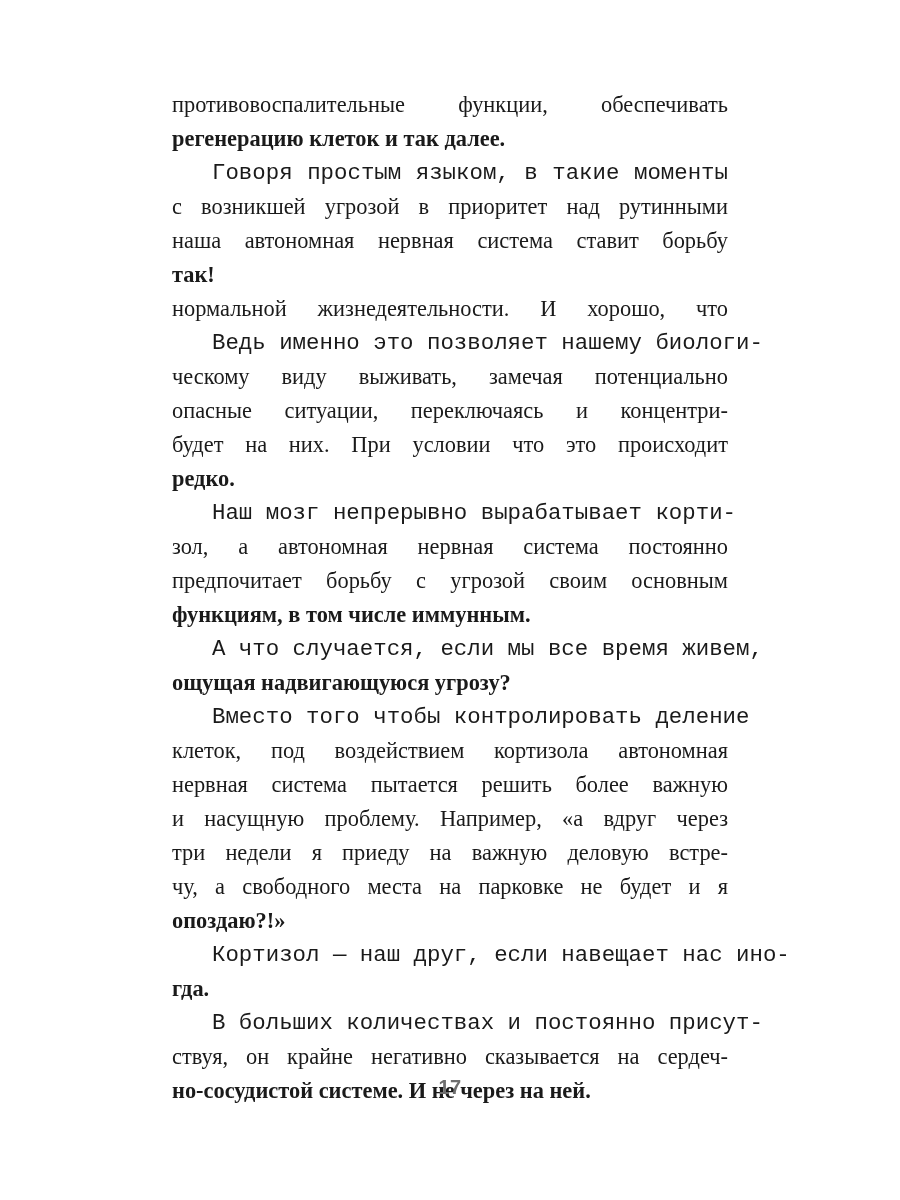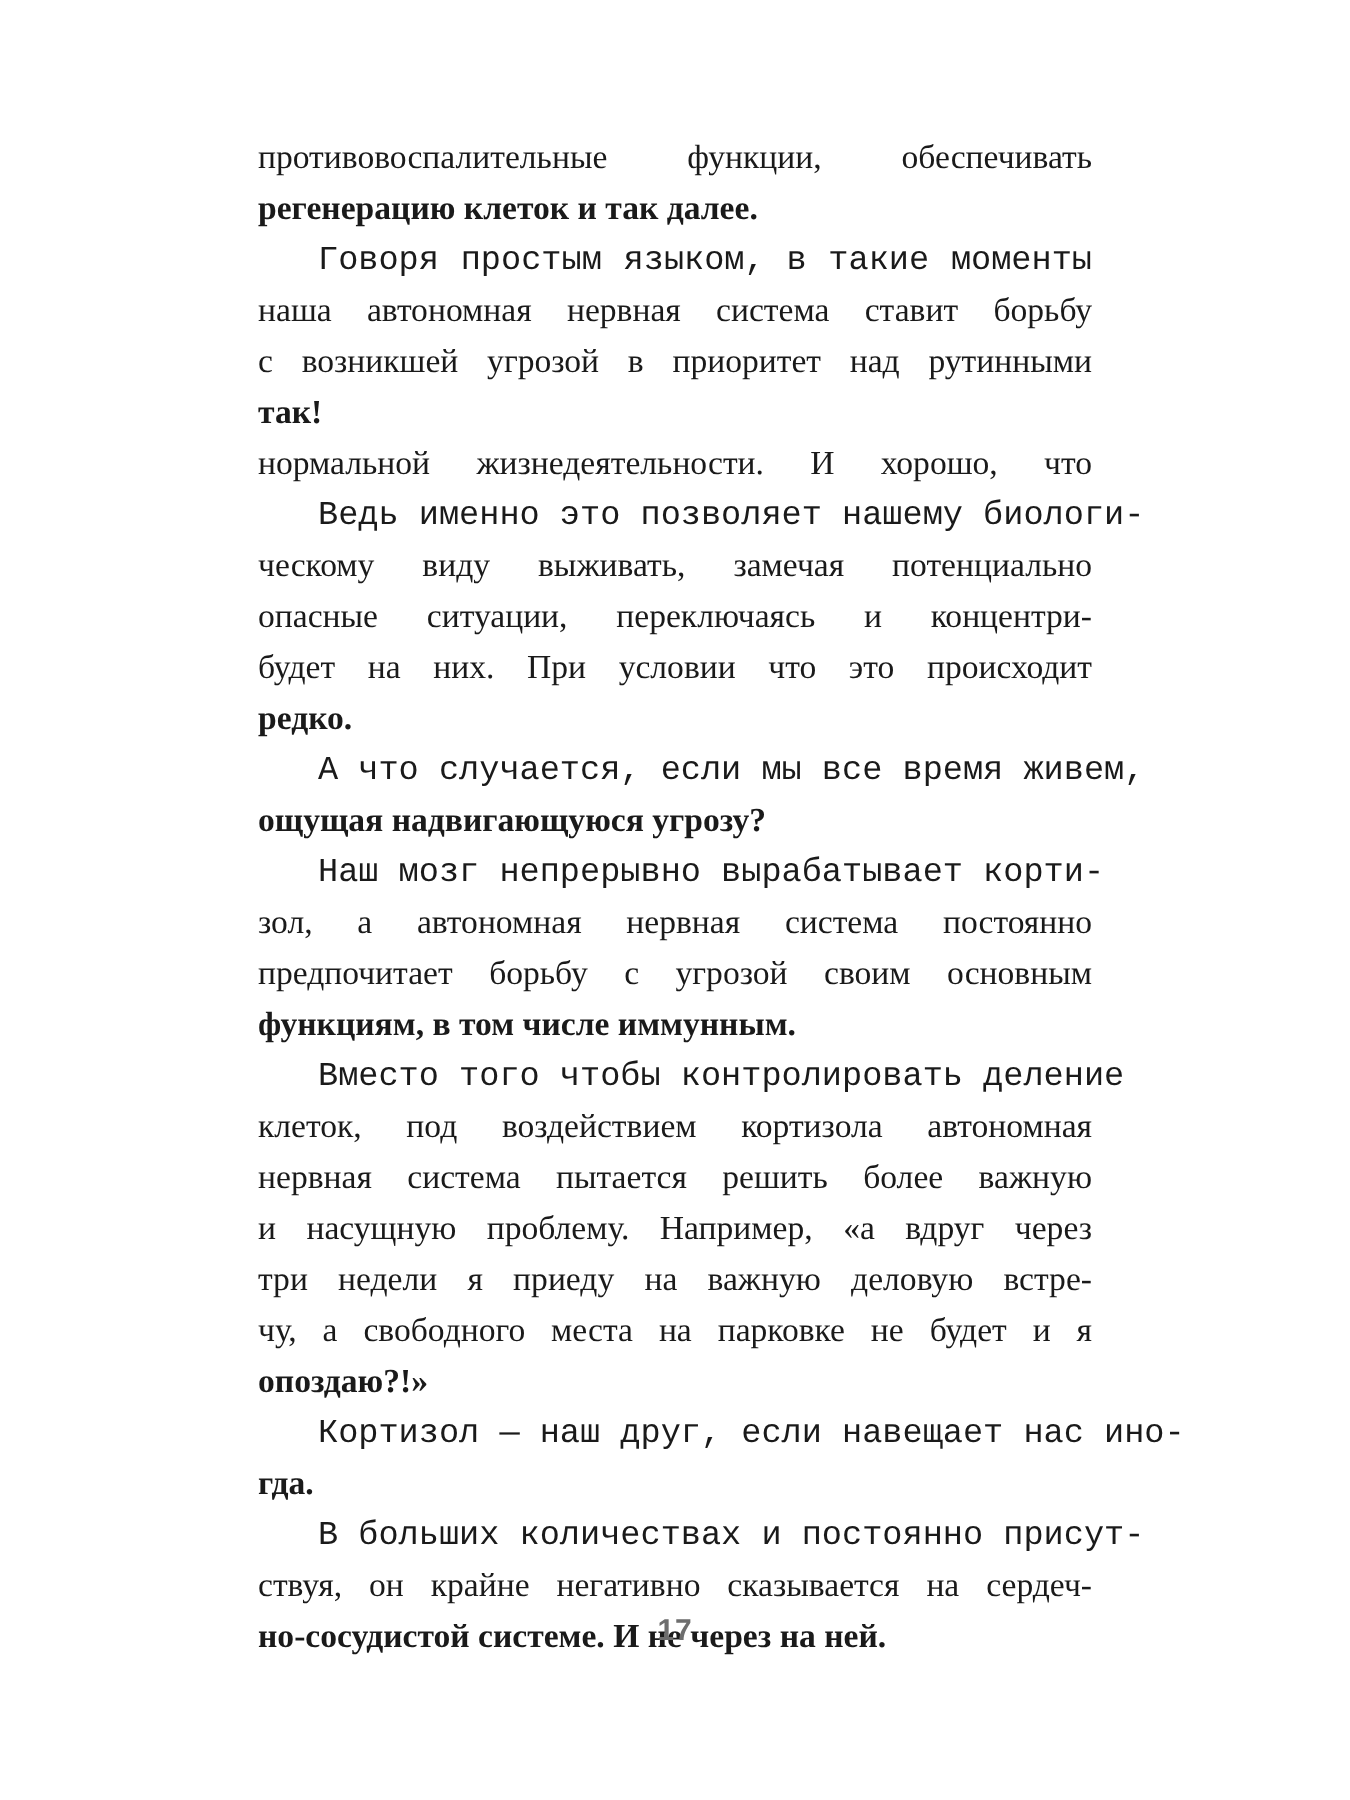--- a/index.html
+++ b/index.html
@@ -69,41 +69,41 @@
 
 <div class="page">
 
   <div class="text-block">
       <div class="paragraph">
         <span class="line">противовоспалительные функции, обеспечивать</span>
         <span class="line last">регенерацию клеток и так далее.</span>
       </div>
       <div class="paragraph">
         <span class="line indent">Говоря простым языком, в такие моменты</span>
+        <span class="line">с возникшей угрозой в приоритет над рутинными</span>
         <span class="line">наша автономная нервная система ставит борьбу</span>
-        <span class="line">с возникшей угрозой в приоритет над рутинными</span>
         <span class="line last">так!</span>
         <span class="line">нормальной жизнедеятельности. И хорошо, что</span>
       </div>
       <div class="paragraph">
         <span class="line indent">Ведь именно это позволяет нашему биологи-</span>
         <span class="line">ческому виду выживать, замечая потенциально</span>
         <span class="line">опасные ситуации, переключаясь и концентри-</span>
         <span class="line">будет на них. При условии что это происходит</span>
         <span class="line last">редко.</span>
       </div>
       <div class="paragraph">
-        <span class="line indent">А что случается, если мы все время живем,</span>
-        <span class="line last">ощущая надвигающуюся угрозу?</span>
-      </div>
-      <div class="paragraph">
         <span class="line indent">Наш мозг непрерывно вырабатывает корти-</span>
         <span class="line">зол, а автономная нервная система постоянно</span>
         <span class="line">предпочитает борьбу с угрозой своим основным</span>
         <span class="line last">функциям, в том числе иммунным.</span>
+      </div>
+      <div class="paragraph">
+        <span class="line indent">А что случается, если мы все время живем,</span>
+        <span class="line last">ощущая надвигающуюся угрозу?</span>
       </div>
       <div class="paragraph">
         <span class="line indent">Вместо того чтобы контролировать деление</span>
         <span class="line">клеток, под воздействием кортизола автономная</span>
         <span class="line">нервная система пытается решить более важную</span>
         <span class="line">и насущную проблему. Например, «а вдруг через</span>
         <span class="line">три недели я приеду на важную деловую встре-</span>
         <span class="line">чу, а свободного места на парковке не будет и я</span>
         <span class="line last">опоздаю?!»</span>
       </div>

